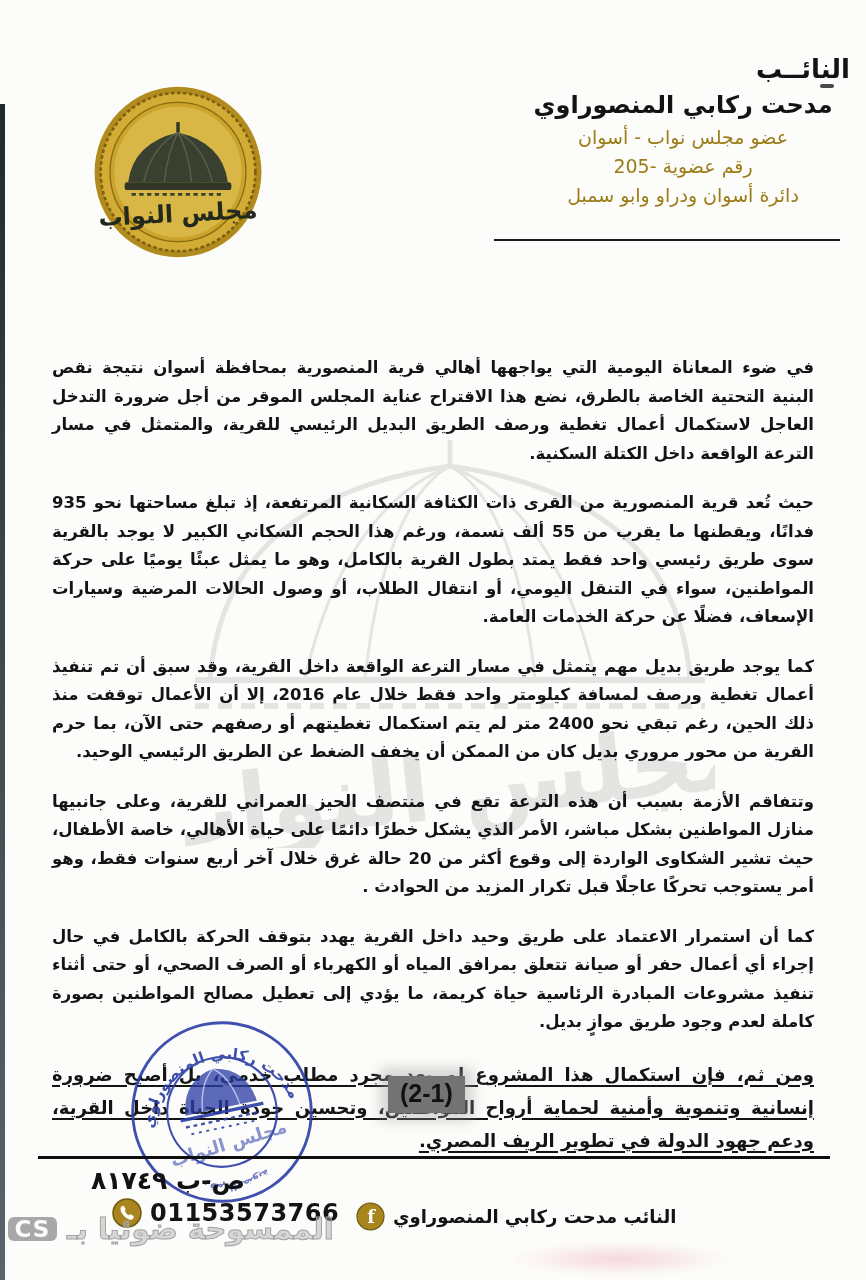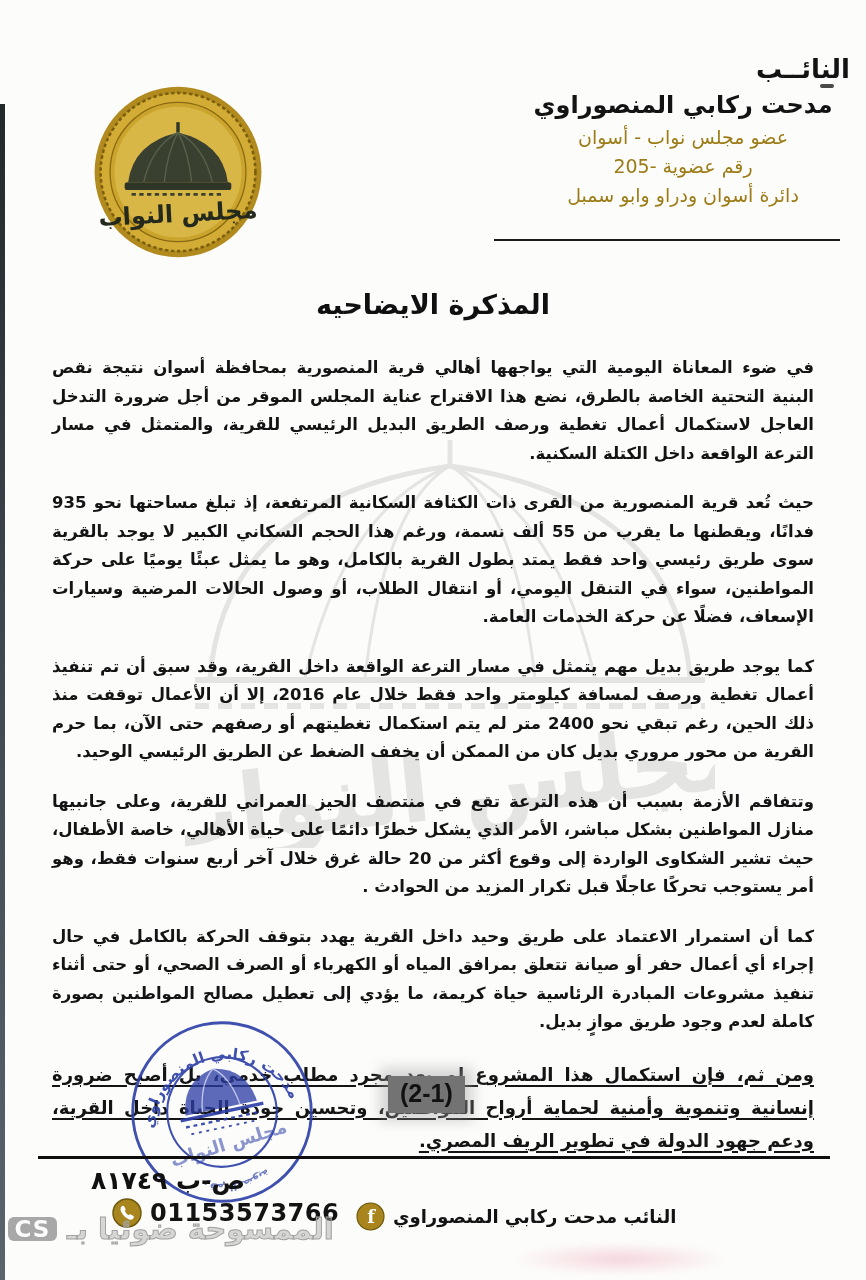--- a/index.html
+++ b/index.html
@@ -106,21 +106,20 @@
 
   <div class="abs header-block">
     <div class="hdr-title">النائــب</div>
     <div class="hdr-name">مدحت ركابي المنصوراوي</div>
     <div class="hdr-gold">عضو مجلس نواب - أسوان</div>
     <div class="hdr-gold">رقم عضوية -205</div>
     <div class="hdr-gold">دائرة أسوان ودراو وابو سمبل</div>
   </div>
   <div class="abs header-rule"></div>
 
-  <div class="abs memo-title">المذكرة الايضاحيه</div>
 
   <div class="abs memo-flow">
     <p>في ضوء المعاناة اليومية التي يواجهها أهالي قرية المنصورية بمحافظة أسوان نتيجة نقص البنية التحتية الخاصة بالطرق، نضع هذا الاقتراح عناية المجلس الموقر من أجل ضرورة التدخل العاجل لاستكمال أعمال تغطية ورصف الطريق البديل الرئيسي للقرية، والمتمثل في مسار الترعة الواقعة داخل الكتلة السكنية.</p>
     <p>حيث تُعد قرية المنصورية من القرى ذات الكثافة السكانية المرتفعة، إذ تبلغ مساحتها نحو 935 فدانًا، ويقطنها ما يقرب من 55 ألف نسمة، ورغم هذا الحجم السكاني الكبير لا يوجد بالقرية سوى طريق رئيسي واحد فقط يمتد بطول القرية بالكامل، وهو ما يمثل عبئًا يوميًا على حركة المواطنين، سواء في التنقل اليومي، أو انتقال الطلاب، أو وصول الحالات المرضية وسيارات الإسعاف، فضلًا عن حركة الخدمات العامة.</p>
     <p>كما يوجد طريق بديل مهم يتمثل في مسار الترعة الواقعة داخل القرية، وقد سبق أن تم تنفيذ أعمال تغطية ورصف لمسافة كيلومتر واحد فقط خلال عام 2016، إلا أن الأعمال توقفت منذ ذلك الحين، رغم تبقي نحو 2400 متر لم يتم استكمال تغطيتهم أو رصفهم حتى الآن، بما حرم القرية من محور مروري بديل كان من الممكن أن يخفف الضغط عن الطريق الرئيسي الوحيد.</p>
     <p>وتتفاقم الأزمة بسبب أن هذه الترعة تقع في منتصف الحيز العمراني للقرية، وعلى جانبيها منازل المواطنين بشكل مباشر، الأمر الذي يشكل خطرًا دائمًا على حياة الأهالي، خاصة الأطفال، حيث تشير الشكاوى الواردة إلى وقوع أكثر من 20 حالة غرق خلال آخر أربع سنوات فقط، وهو أمر يستوجب تحركًا عاجلًا قبل تكرار المزيد من الحوادث .</p>
     <p>كما أن استمرار الاعتماد على طريق وحيد داخل القرية يهدد بتوقف الحركة بالكامل في حال إجراء أي أعمال حفر أو صيانة تتعلق بمرافق المياه أو الكهرباء أو الصرف الصحي، أو حتى أثناء تنفيذ مشروعات المبادرة الرئاسية حياة كريمة، ما يؤدي إلى تعطيل مصالح المواطنين بصورة كاملة لعدم وجود طريق موازٍ بديل.</p>
     <p class="memo-closing">ومن ثم، فإن استكمال هذا المشروع لم يعد مجرد مطلب خدمي، بل أصبح ضرورة إنسانية وتنموية وأمنية لحماية أرواح المواطنين، وتحسين جودة الحياة داخل القرية، ودعم جهود الدولة في تطوير الريف المصري.</p>
   </div>
 

